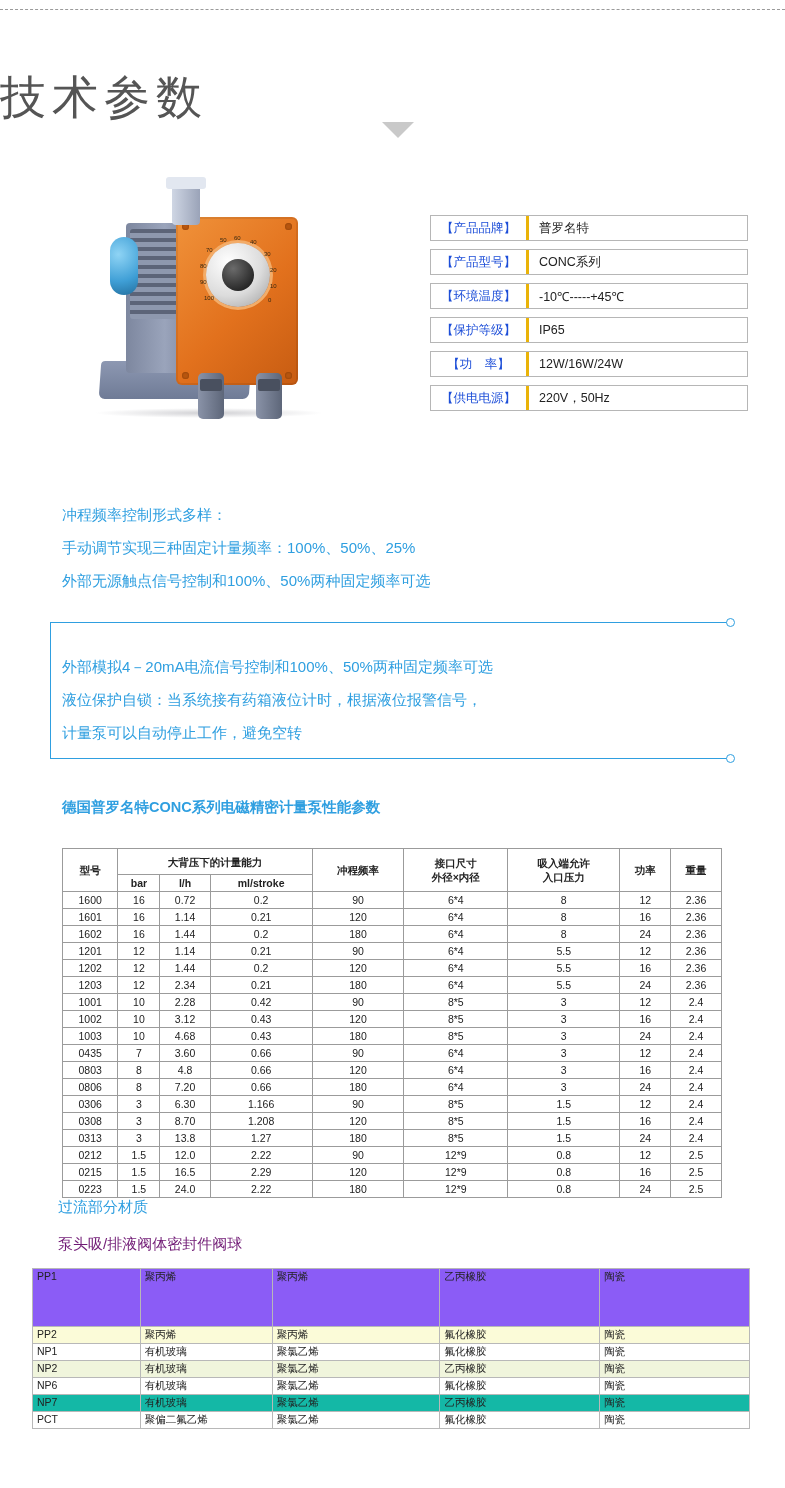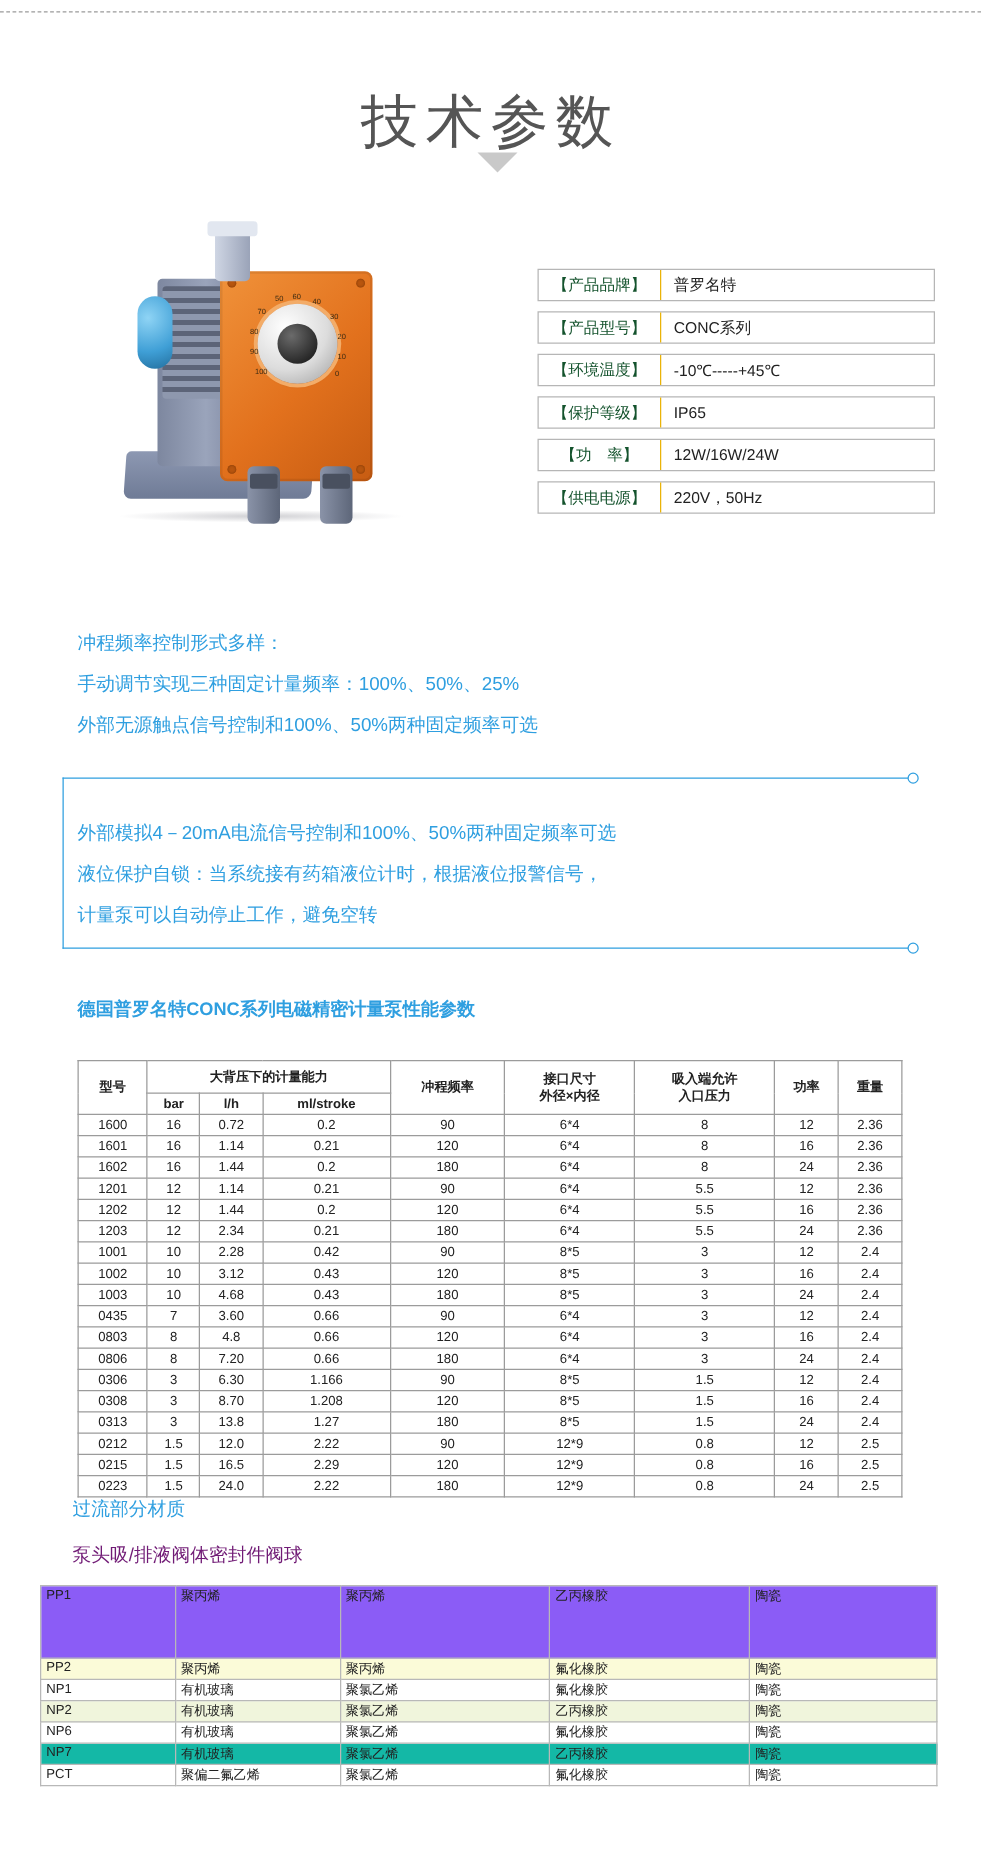--- a/index.html
+++ b/index.html
@@ -14,21 +14,21 @@
     overflow: hidden;
   }
   .dashed-top {
     position: absolute;
     top: 9px; left: 0; width: 785px;
     border-top: 1px dashed #9a9a9a;
   }
   .title {
     position: absolute;
     top: 36px; left: 0; width: 785px;
-    text-align: center;
+    text-align: left;
     font-size: 46px;
     letter-spacing: 6px;
     color: #555;
     font-weight: normal;
   }
   .arrow-down {
     position: absolute;
     top: 122px; left: 382px;
     width: 0; height: 0;
     border-left: 16px solid transparent;
@@ -149,25 +149,25 @@
     display: flex;
     align-items: stretch;
     height: 26px;
     margin-bottom: 8px;
     border: 1px solid #b6b6b6;
     background: #fff;
   }
   .spec-key {
     width: 98px;
     font-size: 12.5px;
-    color: #14532d;
+    color: #1d4ed8;
     display: flex;
     align-items: center;
     justify-content: center;
-    border-right: 1px solid #eab308;
+    border-right: 3px solid #eab308;
     white-space: nowrap;
   }
   .spec-val {
     flex: 1;
     font-size: 12.5px;
     color: #222;
     display: flex;
     align-items: center;
     padding-left: 10px;
     white-space: nowrap;

